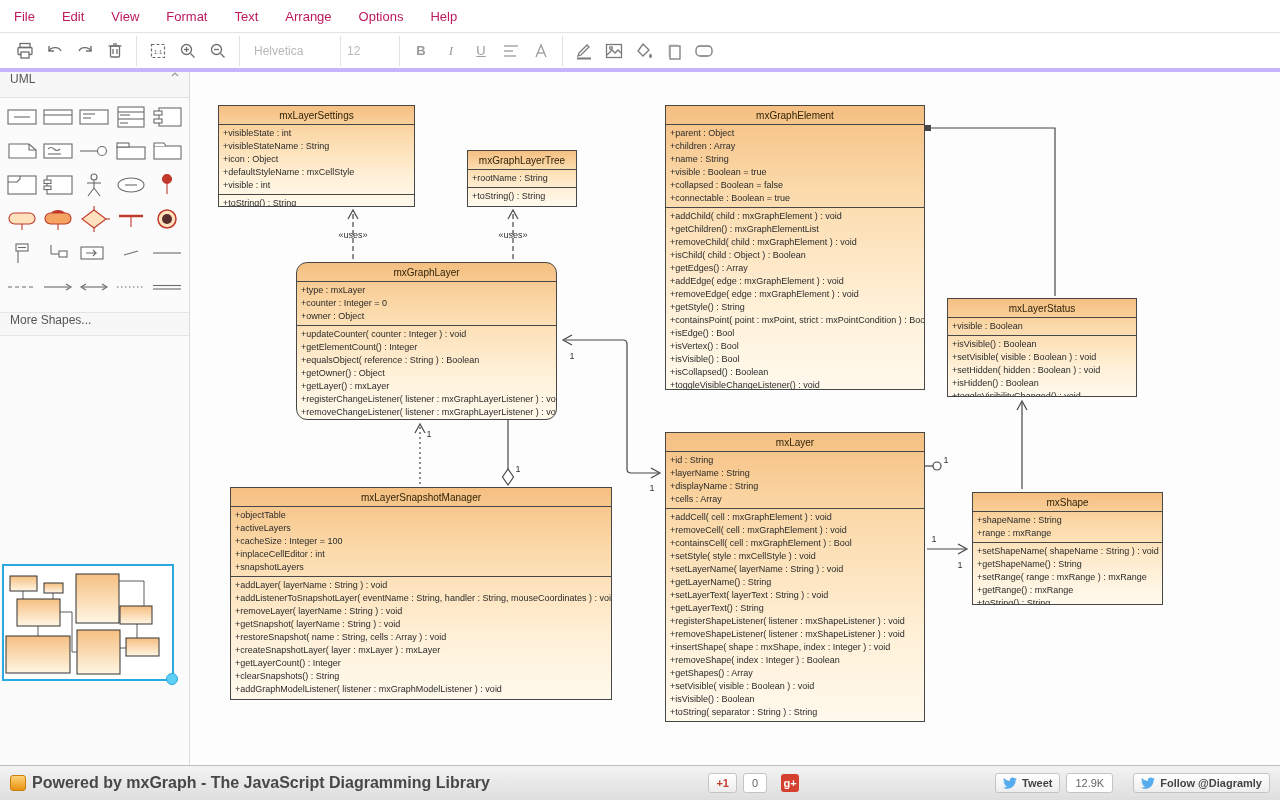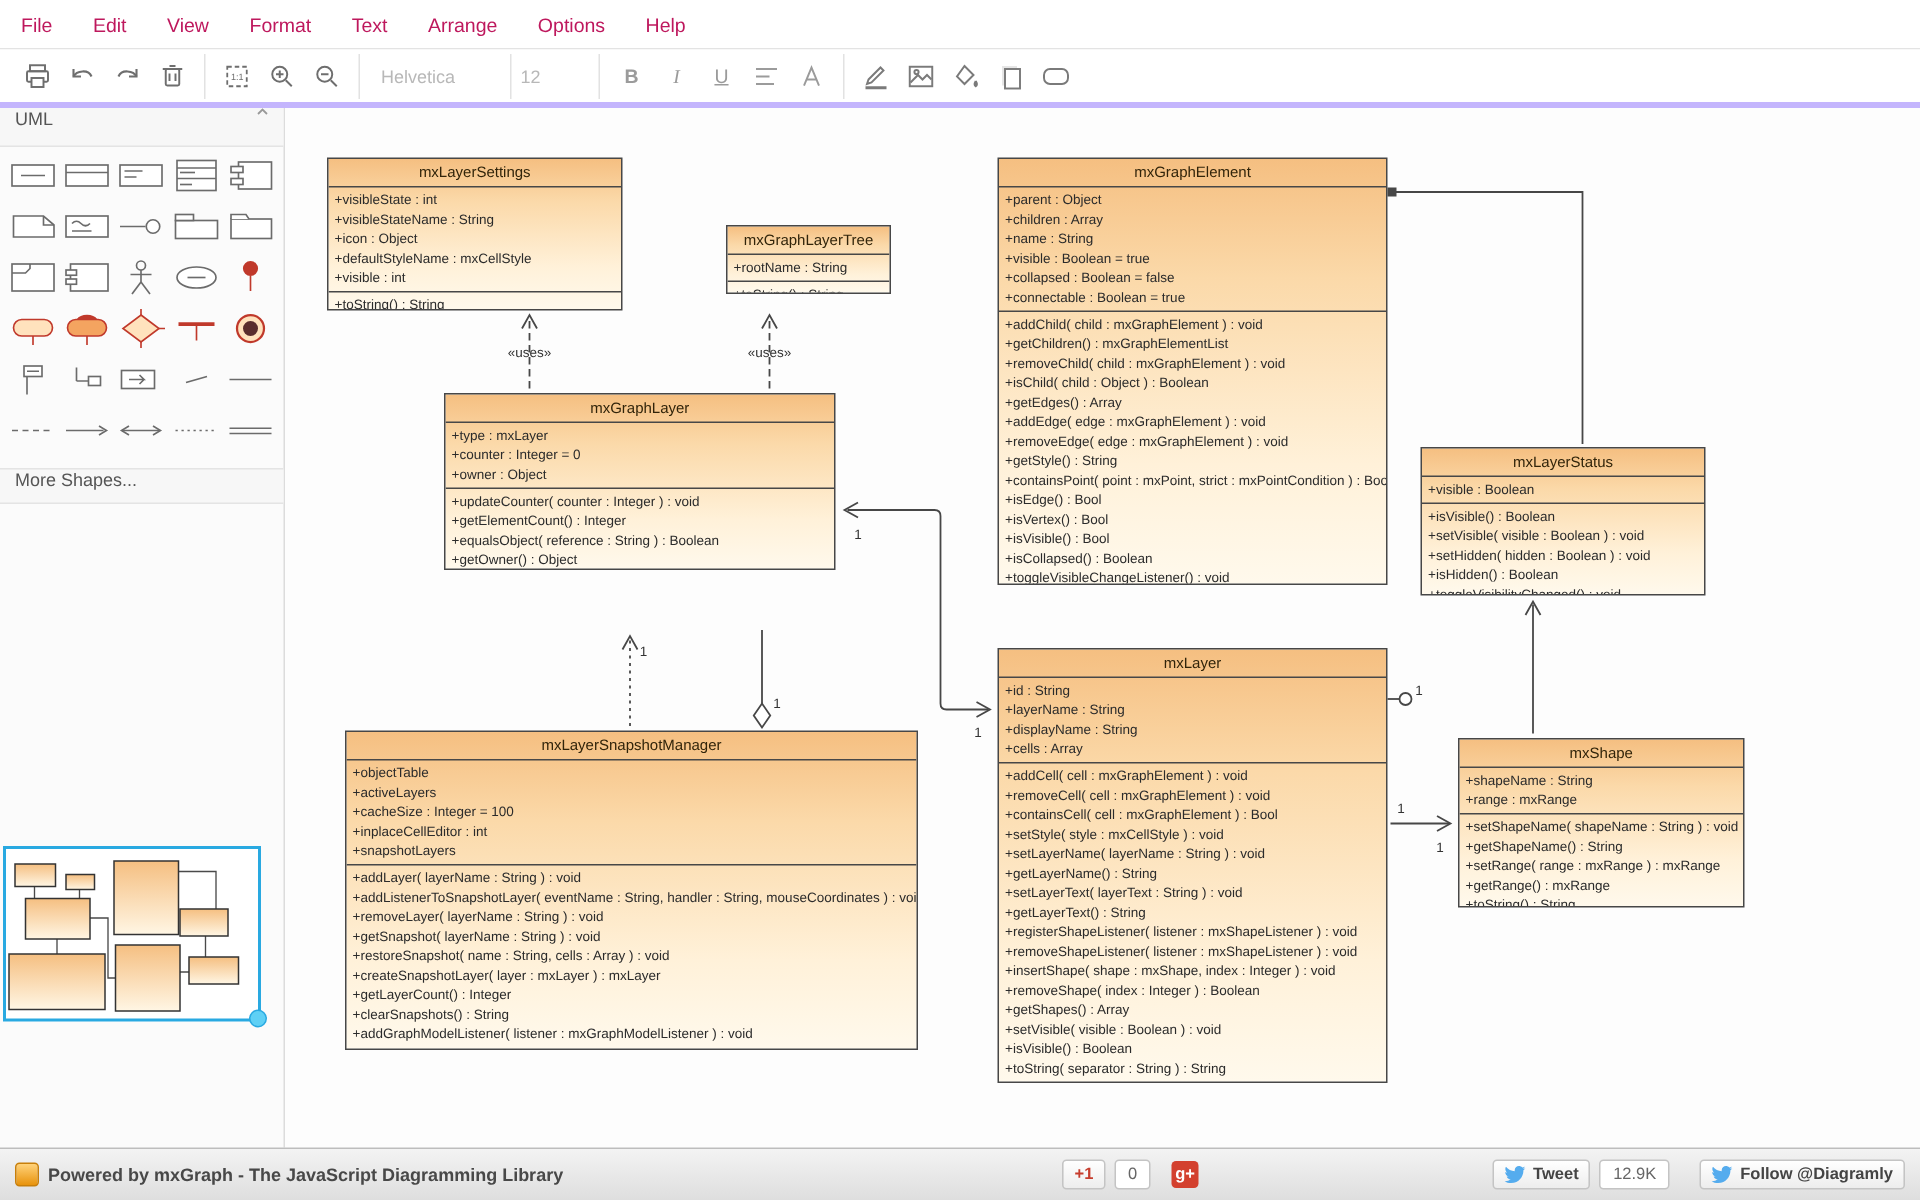--- a/index.html
+++ b/index.html
@@ -45,21 +45,21 @@
     border-bottom:1px solid #474747;color:#31240a}
   .uml-sec{padding:2px 4px;line-height:13px;white-space:nowrap;border-bottom:1px solid #474747}
   .uml-sec:last-child{border-bottom:none;flex:1}
   .edge-label{position:absolute;transform:translate(-50%,-50%);font-size:9px;color:#333;white-space:nowrap}
   
   .footer{position:absolute;left:0;bottom:0;right:0;height:35px;
     background:linear-gradient(180deg,#f3f3f3,#dedede);border-top:1px solid #bdbdbd;
     display:flex;align-items:center;padding:0 10px}
   .mx-logo{width:16px;height:16px;border-radius:3px;margin-right:6px;
     background:linear-gradient(180deg,#ffd27a,#e8930c);border:1px solid #c87f0a}
-  .powered{font-size:12px;font-weight:bold;color:#484848}
+  .powered{font-size:16px;font-weight:bold;color:#484848}
   .social{display:flex;align-items:center;gap:6px;margin-left:auto}
   .pill{height:20px;border:1px solid #c4c4c4;border-radius:3px;background:linear-gradient(180deg,#fff,#ededed);
     display:flex;align-items:center;padding:0 7px;font-size:11px;font-weight:bold;color:#444;cursor:pointer}
   .plusone{color:#c63d2d;font-weight:bold}
   .bubble{height:20px;border:1px solid #c4c4c4;border-radius:3px;background:#fff;display:flex;
     align-items:center;padding:0 8px;font-size:11px;color:#666}
   .gplus{width:18px;height:18px;border-radius:3px;background:#d3402e;color:#fff;font-size:11px;
     font-weight:bold;display:flex;align-items:center;justify-content:center;margin:0 14px 0 8px;cursor:pointer}
   .bird{margin-right:5px}
   .spacer-mid{width:170px}
@@ -461,30 +461,30 @@
           <div>+visibleState : int</div>
           <div>+visibleStateName : String</div>
           <div>+icon : Object</div>
           <div>+defaultStyleName : mxCellStyle</div>
           <div>+visible : int</div>
         </div>
         <div class="uml-sec">
           <div>+toString() : String</div>
         </div>
       </div>
-      <div class="uml-class" style="left: 294px; top: 78px; width: 110px; height: 46px;">
+      <div class="uml-class" style="left: 277px; top: 78px; width: 110px; height: 57px;">
         <div class="uml-title">mxGraphLayerTree</div>
         <div class="uml-sec">
           <div>+rootName : String</div>
         </div>
         <div class="uml-sec">
           <div>+toString() : String</div>
         </div>
       </div>
-      <div class="uml-class" style="left: 106px; top: 190px; width: 261px; height: 118px;">
+      <div class="uml-class" style="left: 106px; top: 190px; width: 261px; height: 158px; border-radius: 11px;">
         <div class="uml-title">mxGraphLayer</div>
         <div class="uml-sec">
           <div>+type : mxLayer</div>
           <div>+counter : Integer = 0</div>
           <div>+owner : Object</div>
         </div>
         <div class="uml-sec">
           <div>+updateCounter( counter : Integer ) : void</div>
           <div>+getElementCount() : Integer</div>
           <div>+equalsObject( reference : String ) : Boolean</div>

